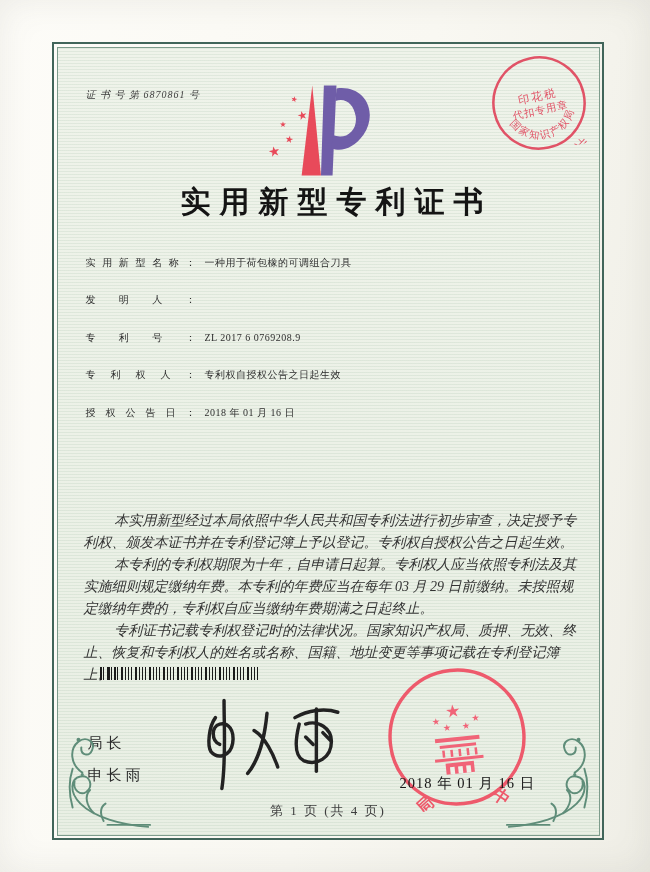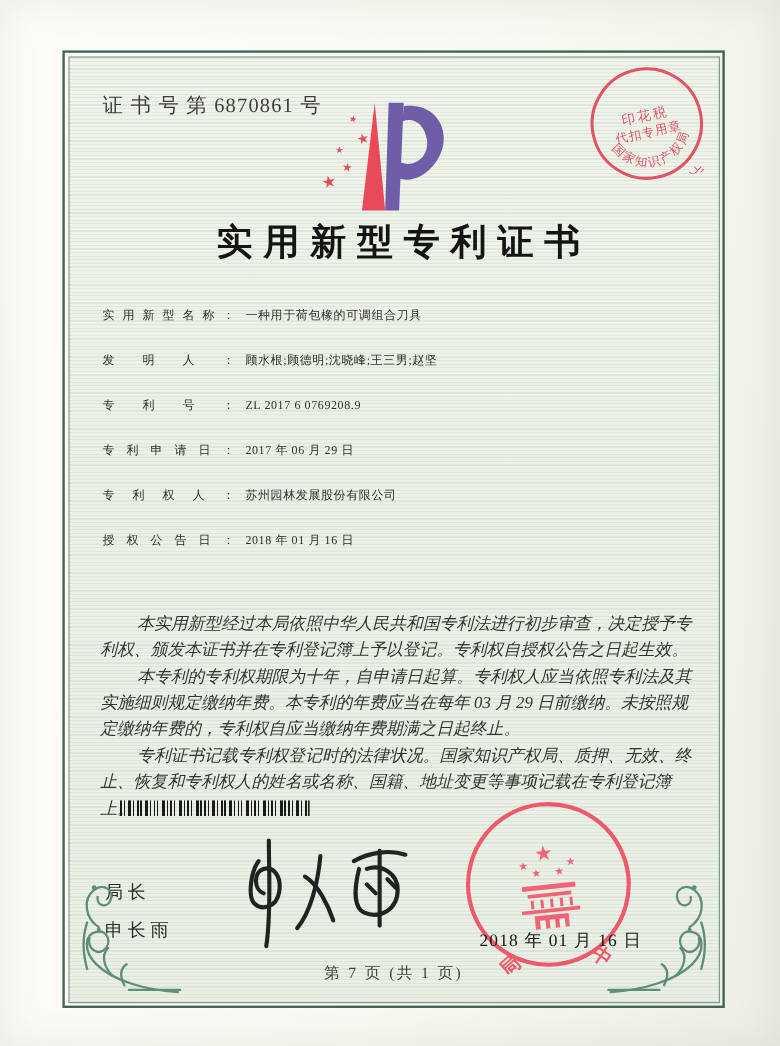--- a/index.html
+++ b/index.html
@@ -29,22 +29,22 @@
     position: relative;
     width: 100%; height: 100%;
     border: 1px solid #7d9c8c;
     background:
       repeating-linear-gradient(0deg, rgba(120,160,130,0.13) 0 1px, rgba(255,255,255,0) 1px 3px),
       linear-gradient(#eff3ea, #e9efe4);
   }
   .abs { position: absolute; }
 
   .cert-no {
-    left: 28px; top: 28px;
-    font-size: 17px; color: #3c3c3c; letter-spacing: 1px;
+    left: 28px; top: 40px;
+    font-size: 10px; color: #3c3c3c; letter-spacing: 1px; font-style: italic;
   }
   .logo { left: 204px; top: 34px; width: 116px; height: 98px; }
   .tax-stamp {
     left: 432px; top: 6px; width: 98px; height: 98px;
     transform: rotate(-12deg); opacity: 0.92;
   }
   .title {
     left: 0; top: 134px; width: 100%;
     text-align: center;
     font-size: 30px; font-weight: 600; color: #141414;
@@ -144,33 +144,28 @@
 
       <div class="abs title">实用新型专利证书</div>
 
       <div class="abs fields">
         <div class="field-row">
           <span class="flabel">实用新型名称：</span>
           <span class="fvalue">一种用于荷包橡的可调组合刀具</span>
         </div>
         <div class="field-row">
           <span class="flabel">发明人：</span>
-          <span class="fvalue">顾水根;顾德明;沈晓峰;王三男;赵坚</span>
         </div>
         <div class="field-row">
           <span class="flabel">专利号：</span>
           <span class="fvalue">ZL 2017 6 0769208.9</span>
         </div>
         <div class="field-row">
-          <span class="flabel">专利申请日：</span>
-          <span class="fvalue">2017 年 06 月 29 日</span>
-        </div>
-        <div class="field-row">
           <span class="flabel">专利权人：</span>
-          <span class="fvalue">苏州园林发展股份有限公司</span>
+          <span class="fvalue">专利权自授权公告之日起生效</span>
         </div>
         <div class="field-row">
           <span class="flabel">授权公告日：</span>
           <span class="fvalue">2018 年 01 月 16 日</span>
         </div>
       </div>
 
       <div class="abs paras">
         <p>本实用新型经过本局依照中华人民共和国专利法进行初步审查，决定授予专利权、颁发本证书并在专利登记簿上予以登记。专利权自授权公告之日起生效。</p>
         <p>本专利的专利权期限为十年，自申请日起算。专利权人应当依照专利法及其实施细则规定缴纳年费。本专利的年费应当在每年 03 月 29 日前缴纳。未按照规定缴纳年费的，专利权自应当缴纳年费期满之日起终止。</p>
@@ -220,21 +215,21 @@
           <rect x="46" y="90" width="48" height="3"></rect>
           <rect x="56" y="95" width="28" height="11"></rect>
           <rect x="60" y="99" width="4.5" height="7" fill="#eef3ea"></rect>
           <rect x="68" y="99" width="4.5" height="7" fill="#eef3ea"></rect>
           <rect x="76" y="99" width="4.5" height="7" fill="#eef3ea"></rect>
         </g>
       </svg>
 
       <div class="abs issue-date">2018 年 01 月 16 日</div>
 
-      <div class="abs page-footer">第 7 页 (共 1 页)</div>
+      <div class="abs page-footer">第 1 页 (共 4 页)</div>
 
       <svg class="abs flourish flourish-l" viewBox="0 0 95 115">
         <g fill="none" stroke="#5f8d79" stroke-width="2" stroke-linecap="round">
           <path d="M90,110 C62,108 34,100 20,86 C8,74 10,60 20,58 C30,56 34,68 26,74 C20,78 12,72 14,63"></path>
           <path d="M22,54 C10,46 8,30 18,22 C26,16 36,22 32,31 C29,38 20,36 21,28"></path>
           <path d="M34,96 C26,88 24,78 30,72"></path>
           <path d="M44,104 C40,96 40,90 46,86"></path>
           <path d="M12,50 C8,62 8,76 12,90"></path>
           <path d="M48,108 L92,108"></path>
           <circle cx="18" cy="20" r="2" fill="#5f8d79" stroke="none"></circle>

